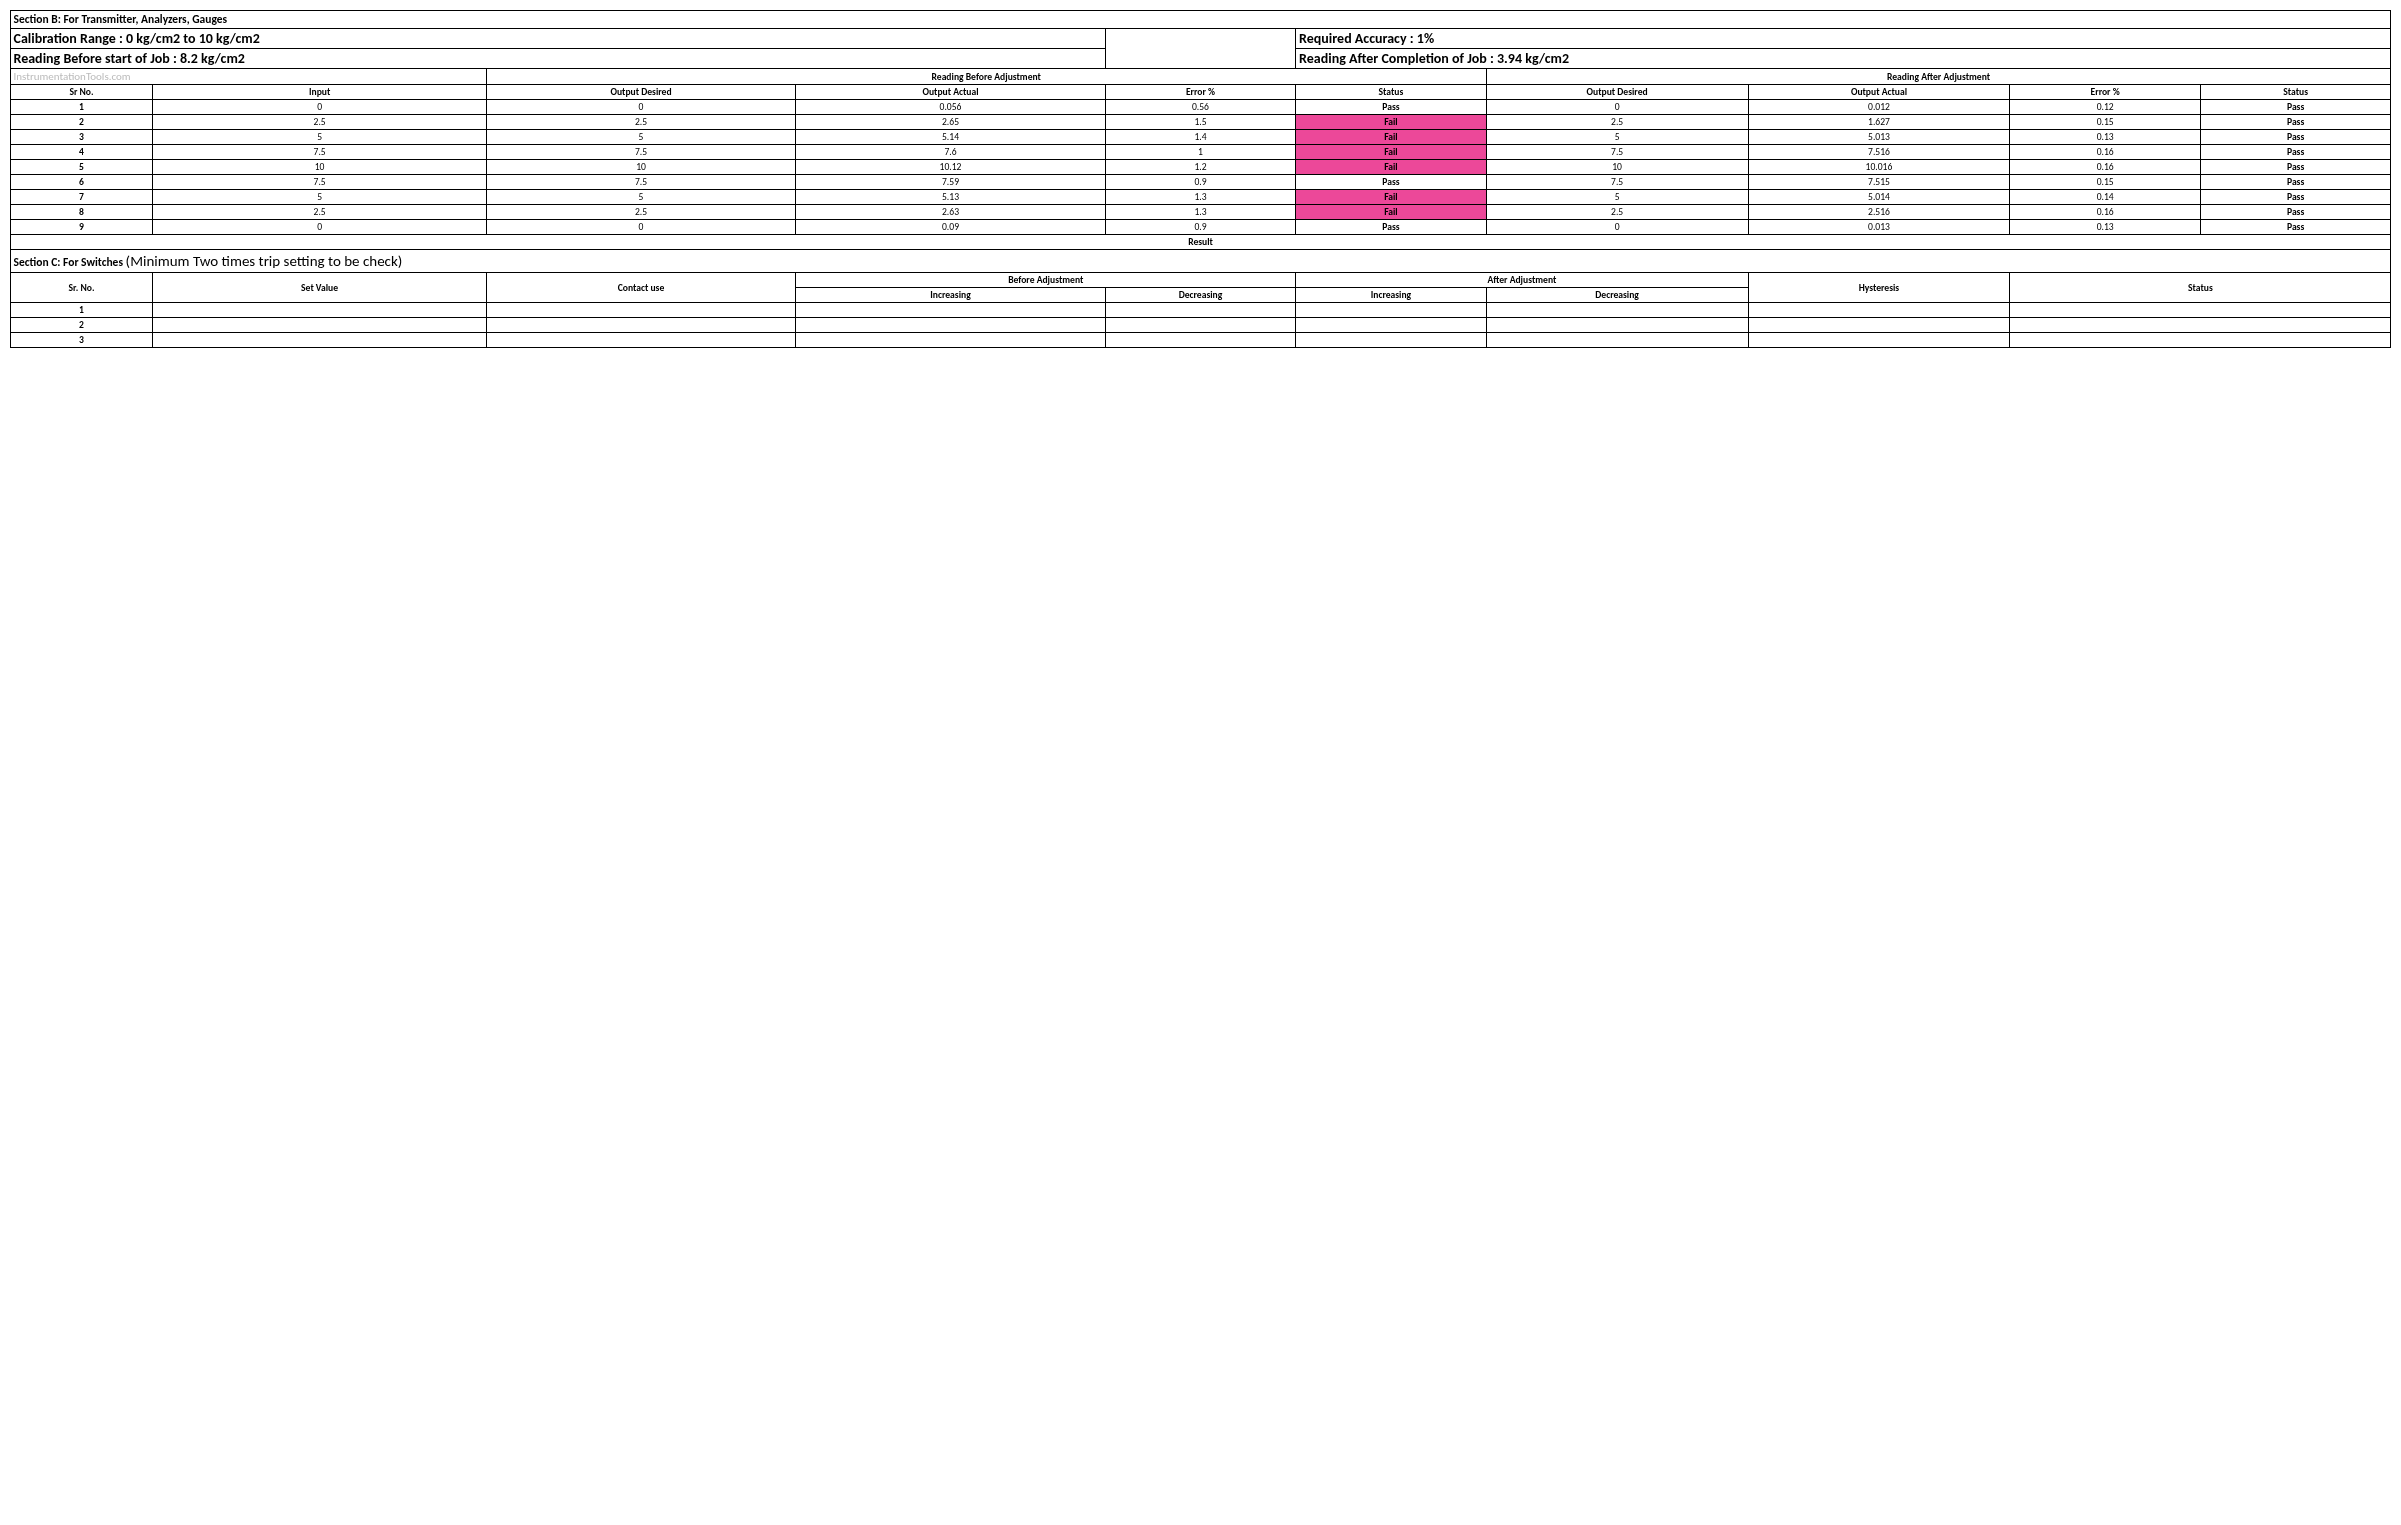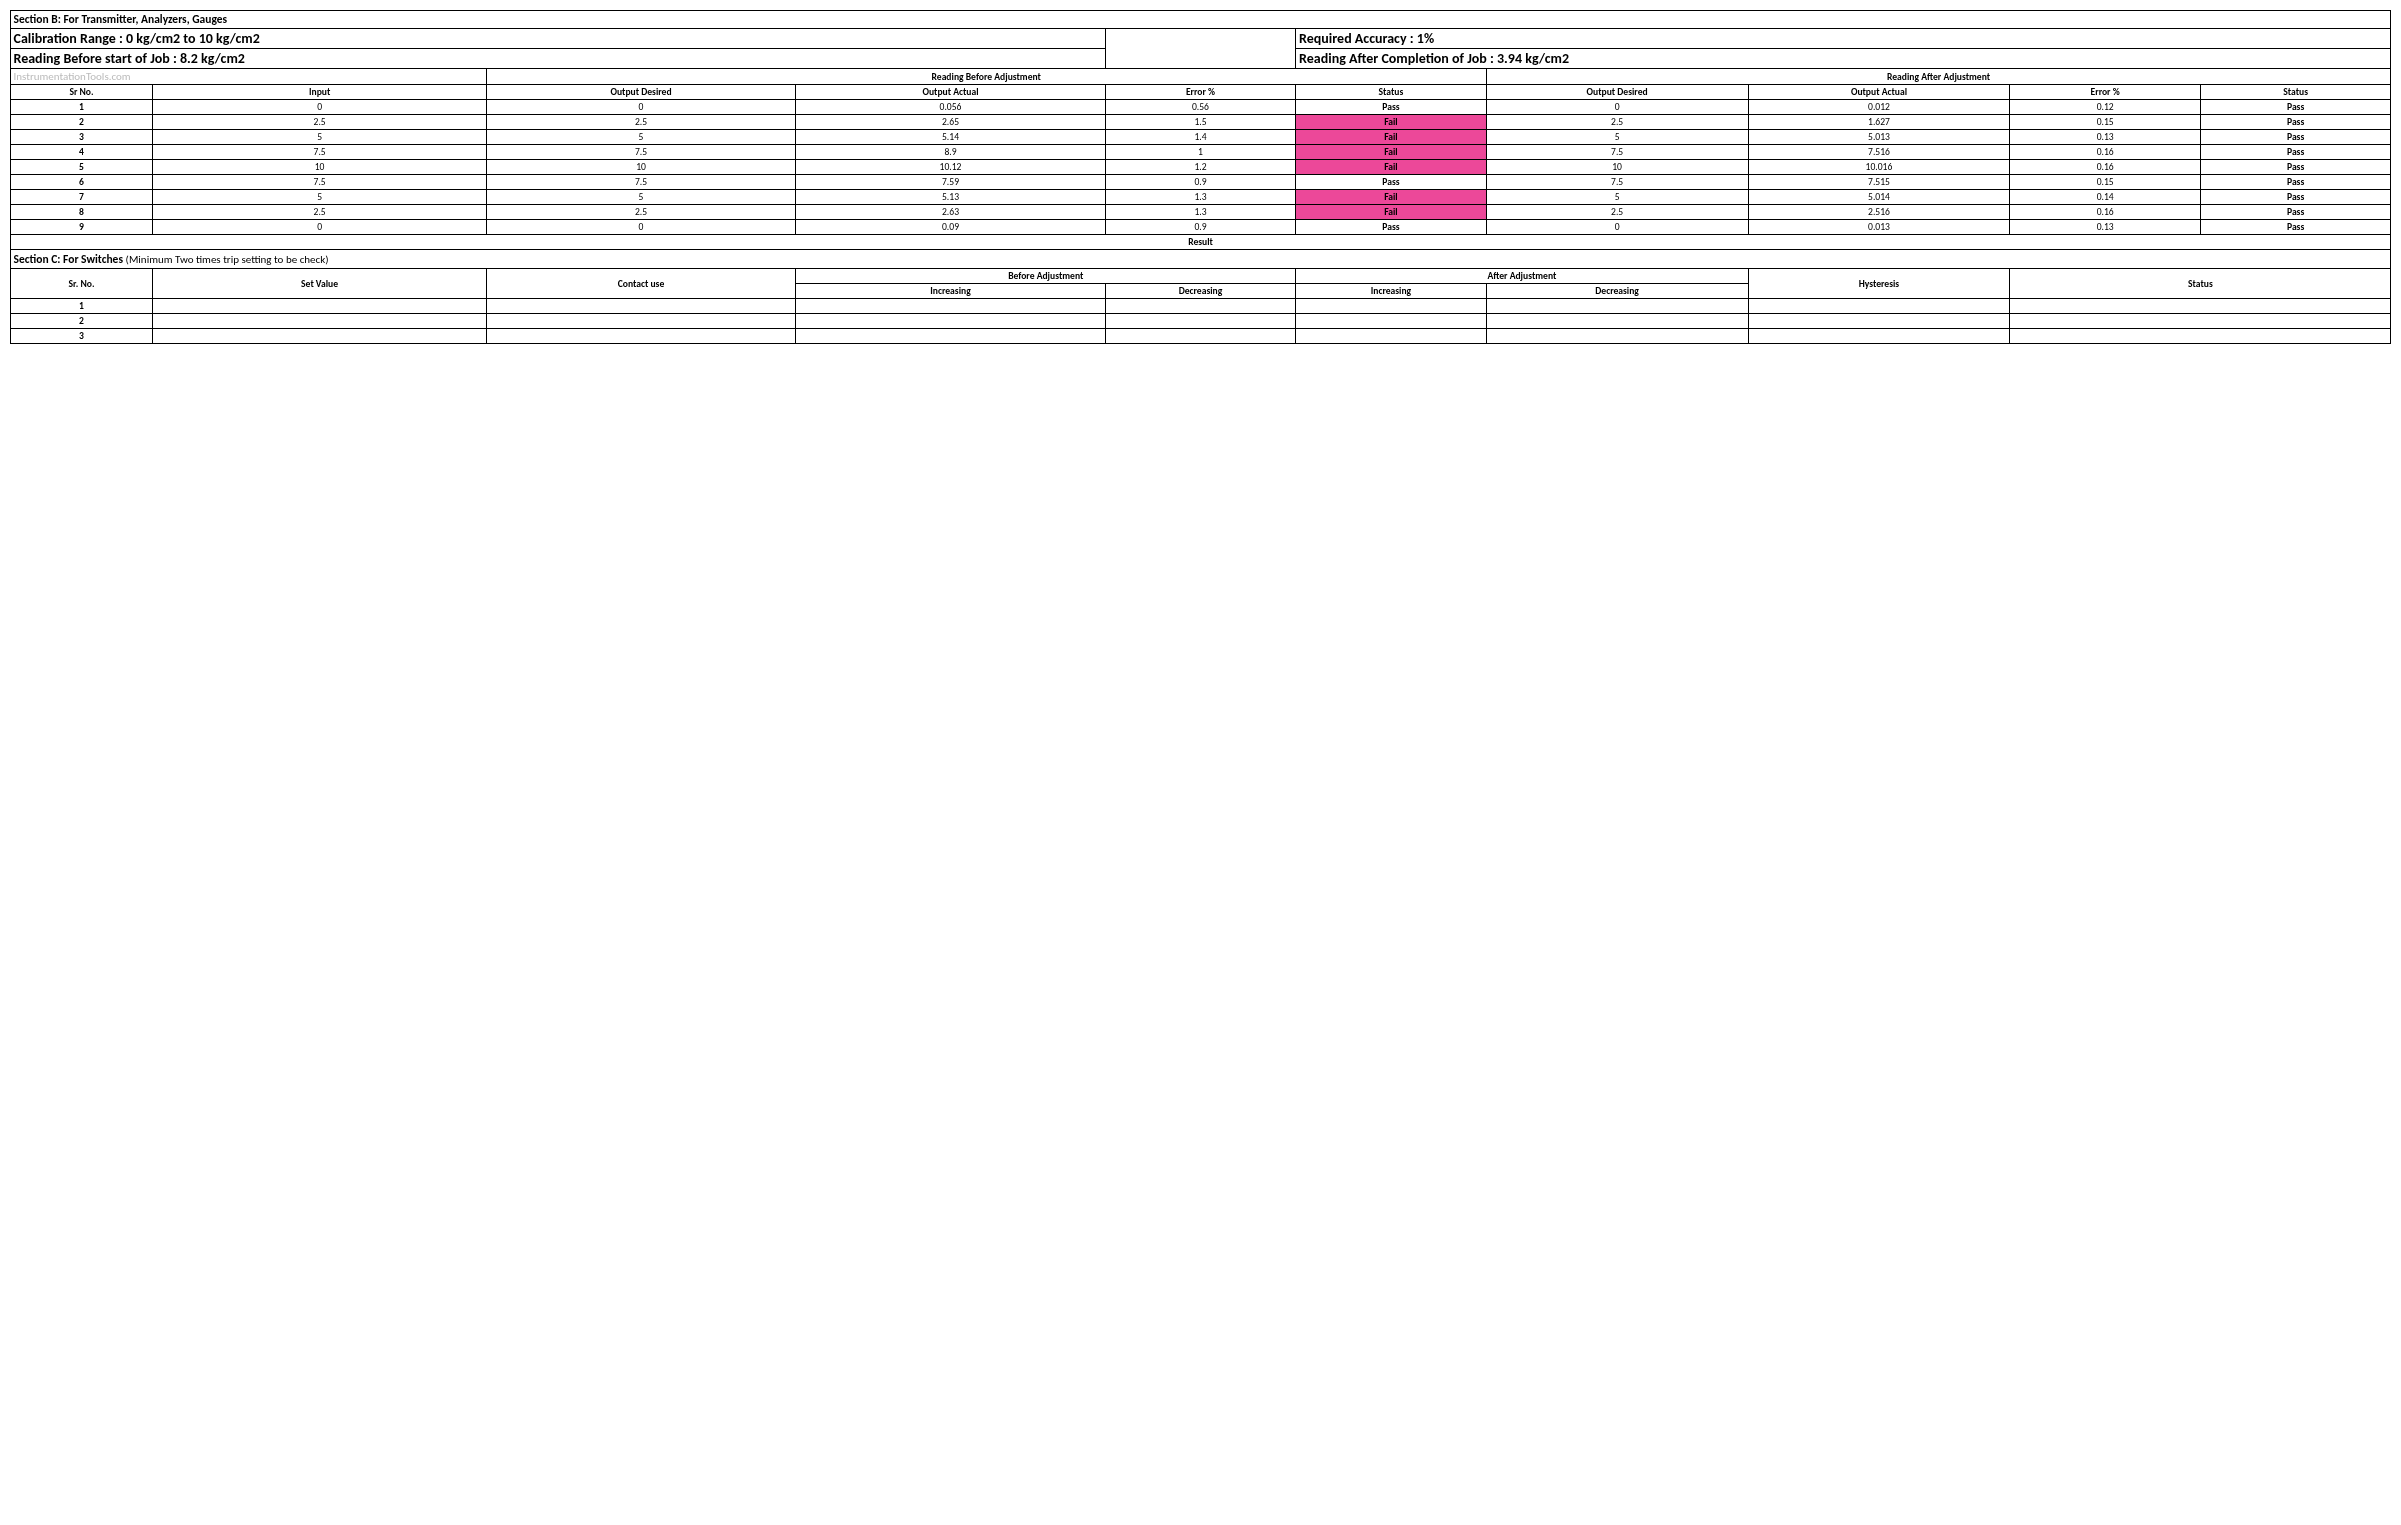--- a/index.html
+++ b/index.html
@@ -48,21 +48,21 @@
     font-weight: bold;
     text-align: center;
   }
   .col-header {
     font-weight: bold;
     text-align: center;
     margin-left: 44px;
   }
   .section-c-note {
     font-weight: normal;
-    font-size: 11px;
+    font-size: 15px;
   }
   .result-row {
     text-align: center;
     font-weight: bold;
     font-size: 9.6px;
     margin-left: 8px;
   }
 </style>
 </head>
 <body>
@@ -151,21 +151,21 @@
         <td class="fail">Fail</td>
         <td class="center">5</td>
         <td class="center">5.013</td>
         <td class="center">0.13</td>
         <td class="pass">Pass</td>
       </tr>
       <tr>
         <td class="center bold">4</td>
         <td class="center">7.5</td>
         <td class="center">7.5</td>
-        <td class="center">8.9</td>
+        <td class="center">7.6</td>
         <td class="center">1</td>
         <td class="fail">Fail</td>
         <td class="center">7.5</td>
         <td class="center">7.516</td>
         <td class="center">0.16</td>
         <td class="pass">Pass</td>
       </tr>
       <tr>
         <td class="center bold">5</td>
         <td class="center">10</td>

